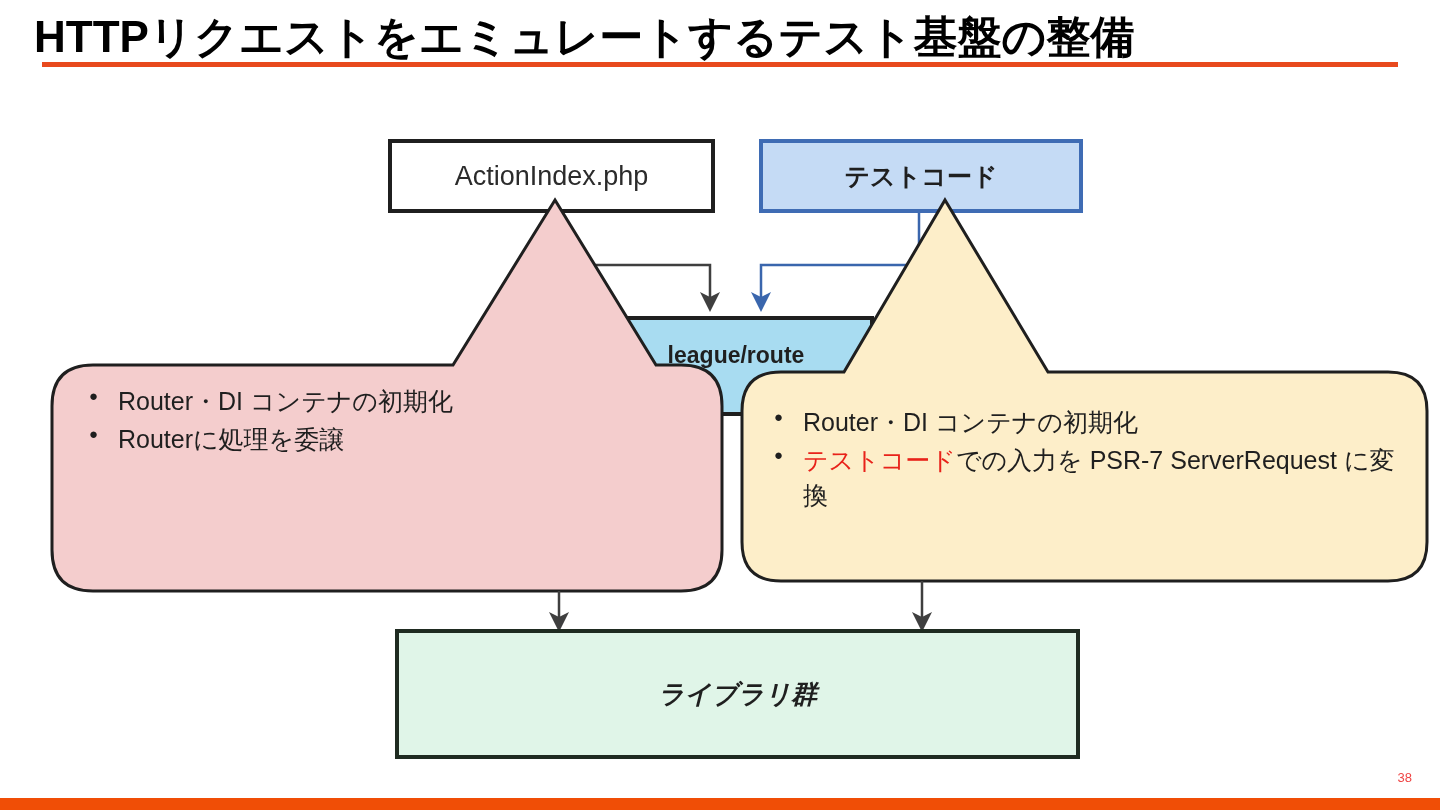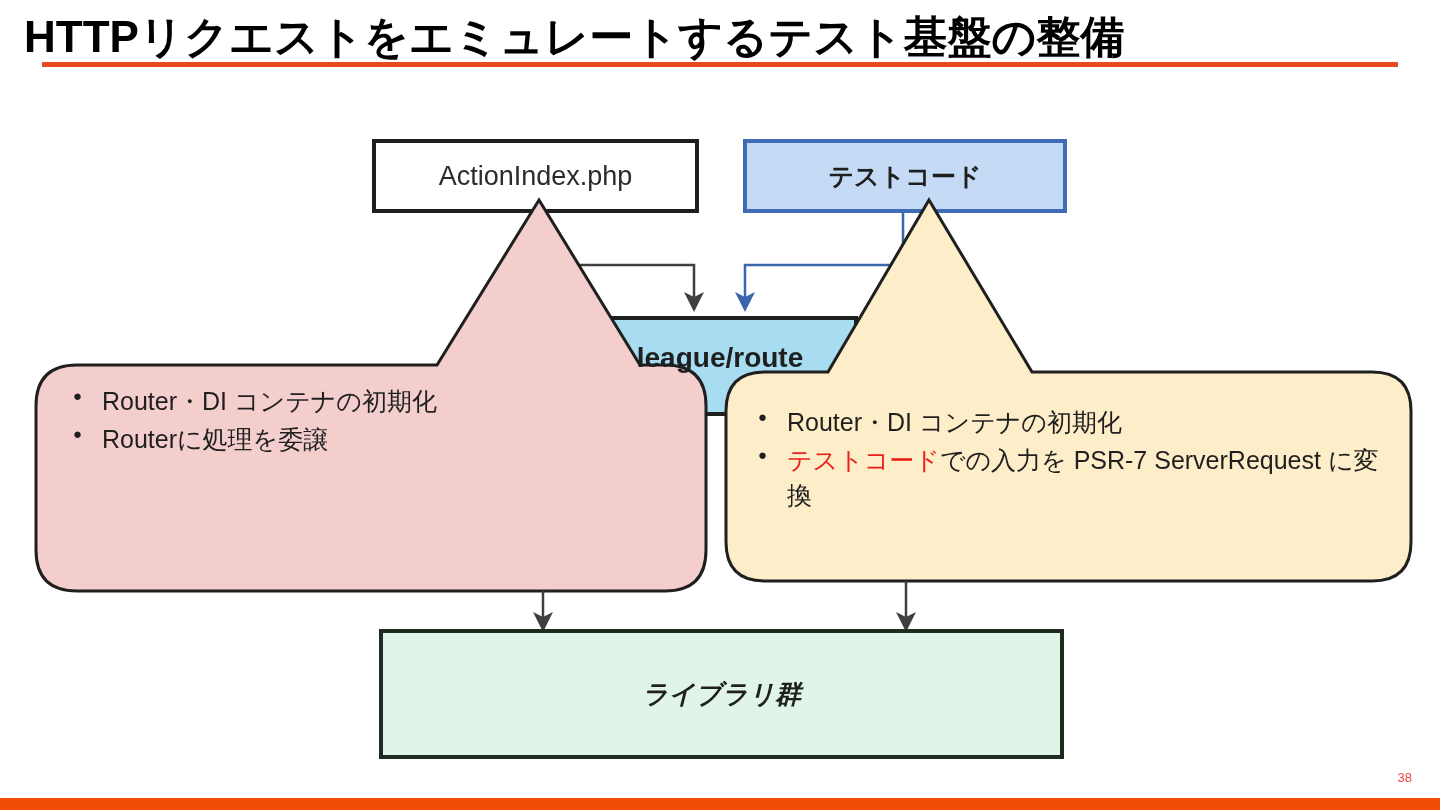--- a/index.html
+++ b/index.html
@@ -5,57 +5,57 @@
   html,body{margin:0;padding:0;}
   body{
     width:1440px;height:810px;overflow:hidden;background:#ffffff;
     font-family:"Liberation Sans","DejaVu Sans",sans-serif;
     position:relative;
   }
   .slide{position:absolute;inset:0;}
 
   
   .title{
-    position:absolute;left:24px;top:8px;
+    position:absolute;left:34px;top:8px;
     font-size:44px;font-weight:bold;color:#000000;
     letter-spacing:0px;white-space:nowrap;
   }
   .title-rule{
     position:absolute;left:42px;top:62px;width:1356px;height:5px;
     background:#e8491d;
   }
   .footer-bar{
     position:absolute;left:0;top:798px;width:1440px;height:12px;
     background:#f04e06;
   }
   .page-num{
     position:absolute;right:28px;top:770px;
     font-size:13px;color:#ef4444;
   }
 
   
-  .canvas{position:absolute;left:0;top:90px;width:1298px;height:700px;}
+  .canvas{position:absolute;left:16px;top:90px;width:1298px;height:700px;}
   .svg-layer{position:absolute;left:0;top:0;width:1440px;height:700px;}
 
   
   .box-label{
     position:absolute;display:flex;align-items:center;justify-content:center;
     text-align:center;pointer-events:none;
   }
   .lbl-action{
     left:374px;top:51px;width:323px;height:70px;
     font-size:27px;color:#2b2b2b;font-weight:normal;
   }
   .lbl-test{
     left:745px;top:51px;width:320px;height:70px;
     font-size:25px;color:#1f1f1f;font-weight:bold;
   }
   .lbl-league{
     left:584px;top:228px;width:272px;height:96px;
-    font-size:28px;color:#1f1f1f;font-weight:bold;
+    font-size:23px;color:#1f1f1f;font-weight:bold;
     align-items:flex-start;padding-top:24px;box-sizing:border-box;
   }
   .lbl-lib{
     left:381px;top:541px;width:681px;height:126px;
     font-size:26px;color:#1f1f1f;font-weight:bold;font-style:italic;
   }
 
   
   .callout-text{
     position:absolute;

